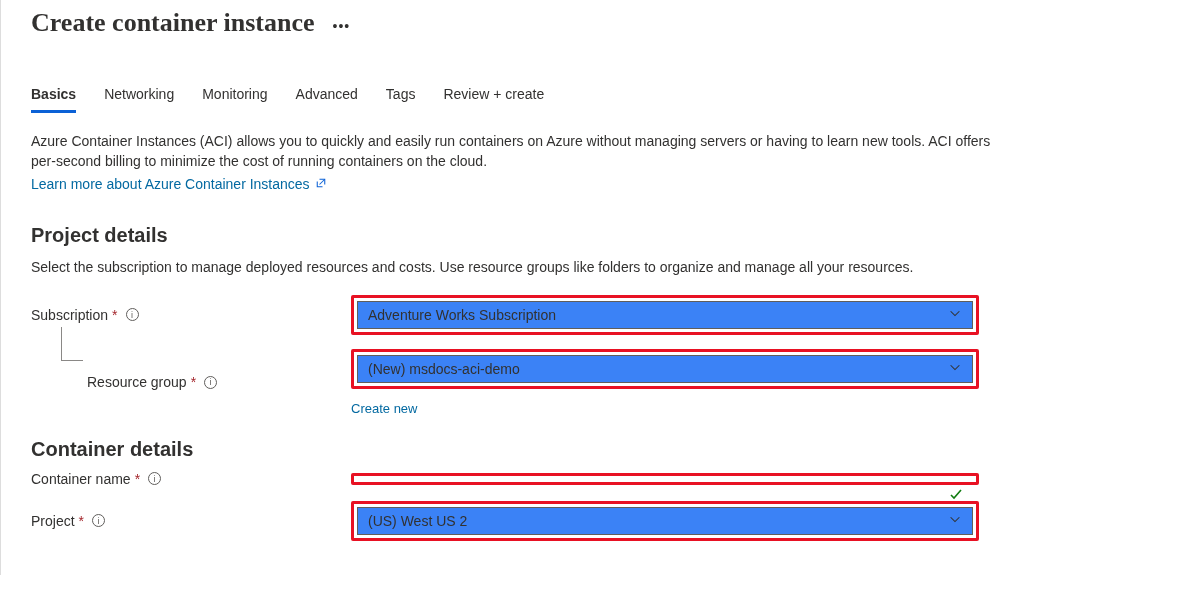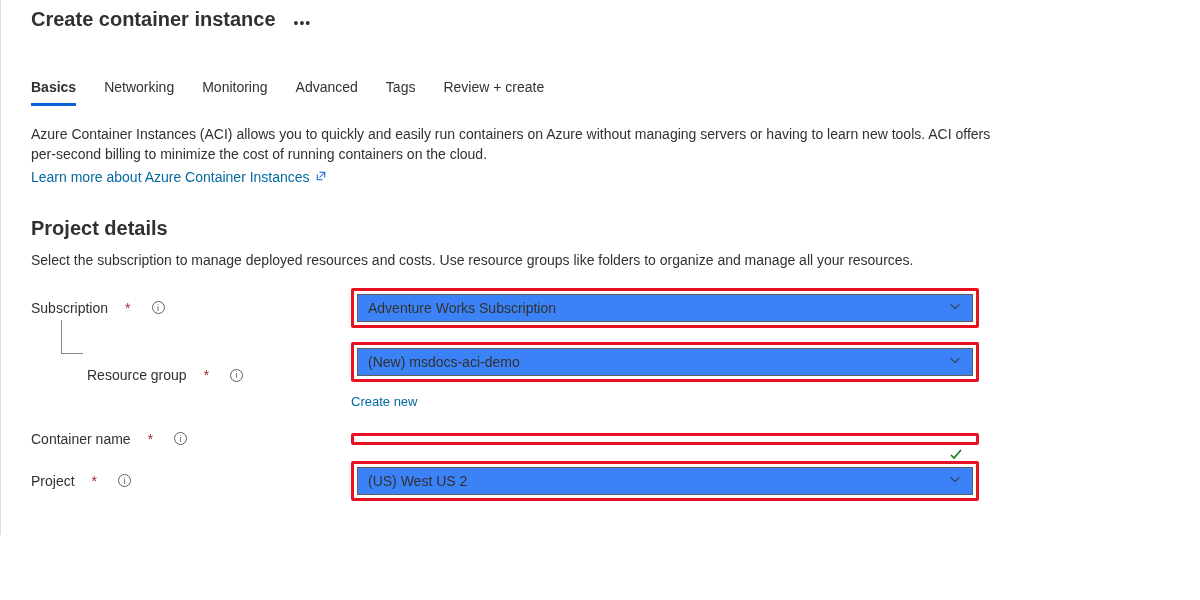--- a/index.html
+++ b/index.html
@@ -6,42 +6,42 @@
     body {
       font-family: "Segoe UI", -apple-system, sans-serif;
       font-size: 13px;
       color: #323130;
       background: #fff;
       padding: 0 0 0 2px;
       border-left: 1px solid #ddd;
     }
     .page { padding: 8px 28px 20px 28px; width: 1200px; }
     .title-row { display: flex; align-items: center; gap: 18px; margin-bottom: 48px; }
-    h1 { font-size: 20px; font-weight: 600; }
+    h1 { font-size: 26px; font-weight: 600; font-family: Liberation Serif, serif; }
     .more-icon { cursor: pointer; color: #323130; font-size: 14px; letter-spacing: 1px; padding-top: 6px; }
 
     .tabs { display: flex; gap: 28px; border-bottom: 0; margin-bottom: 18px; }
     .tab { font-size: 14px; padding: 0 0 8px 0; cursor: pointer; color: #323130; }
     .tab.active { border-bottom: 3px solid #0b61d6; font-weight: 700; }
 
     .intro { font-size: 14px; line-height: 1.45; max-width: 980px; margin-bottom: 4px; }
     .link { color: #0369a1; text-decoration: none; cursor: pointer; }
     .link-row { font-size: 14px; margin-bottom: 18px; display: inline-flex; align-items: center; gap: 5px; }
     .ext-icon svg { width: 12px; height: 12px; }
 
     h2.section { font-size: 20px; font-weight: 600; margin: 14px 0 10px 0; }
     .section-desc { font-size: 14px; line-height: 1.45; max-width: 980px; margin-bottom: 18px; }
 
     .form-row { display: flex; align-items: center; margin-bottom: 14px; position: relative; }
     .form-row.indent { padding-left: 56px; }
     .elbow {
       position: absolute; left: 30px; top: -22px; width: 22px; height: 34px;
       border-left: 1px solid #8a8886; border-bottom: 1px solid #8a8886;
     }
-    .label-col { width: 320px; font-size: 14px; display: inline-flex; align-items: center; gap: 17px; }
+    .label-col { width: 320px; font-size: 14px; display: inline-flex; align-items: center; gap: 4px; }
     .label-col.indent { width: 264px; }
     .req { color: #a4262c; }
     .info-icon { width: 13px; height: 13px; border: 1px solid #605e5c; border-radius: 50%; display: inline-flex; align-items: center; justify-content: center; font-size: 9px; color: #605e5c; cursor: help; margin-left: 4px; }
     .control-col { flex: 0 0 auto; width: 628px; position: relative; }
     .highlight-box { border: 3px solid #e81123; border-radius: 2px; padding: 3px; }
 
     .select, .text-input {
       width: 100%; height: 28px; padding: 0 10px; font-size: 14px;
       border: 1px solid #605e5c; background: #3b82f6; color: #323130;
       display: flex; align-items: center; justify-content: space-between;
@@ -128,20 +128,21 @@
                   <path d="M3 6l5 5 5-5"></path>
                 </svg>
             </span>
           </div>
         </div>
         <a class="link sub-link">Create new</a>
       </div>
     </div>
   </div>
 
+  <h2 class="section">Container details</h2>
 
   <div class="form-row">
     <div class="label-col">
       <span>Container name</span>
       <span class="req">*</span>
       <span class="info-icon">i</span>
     </div>
     <div class="control-col">
       <div class="highlight-box" style="position:relative;">
         <span class="check-mark">

